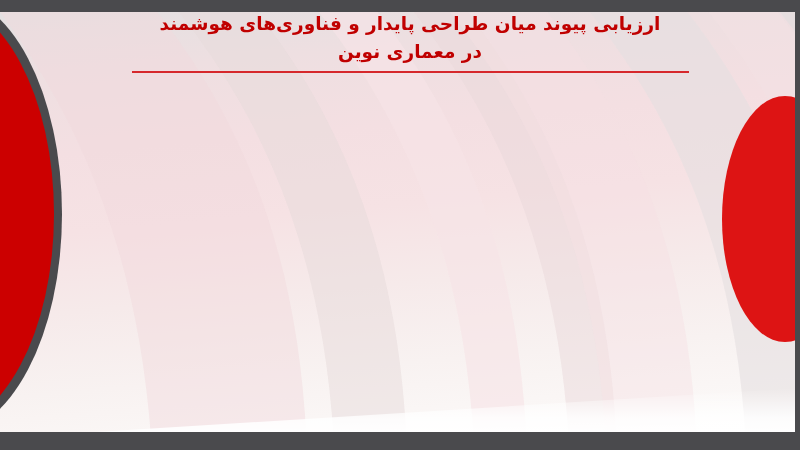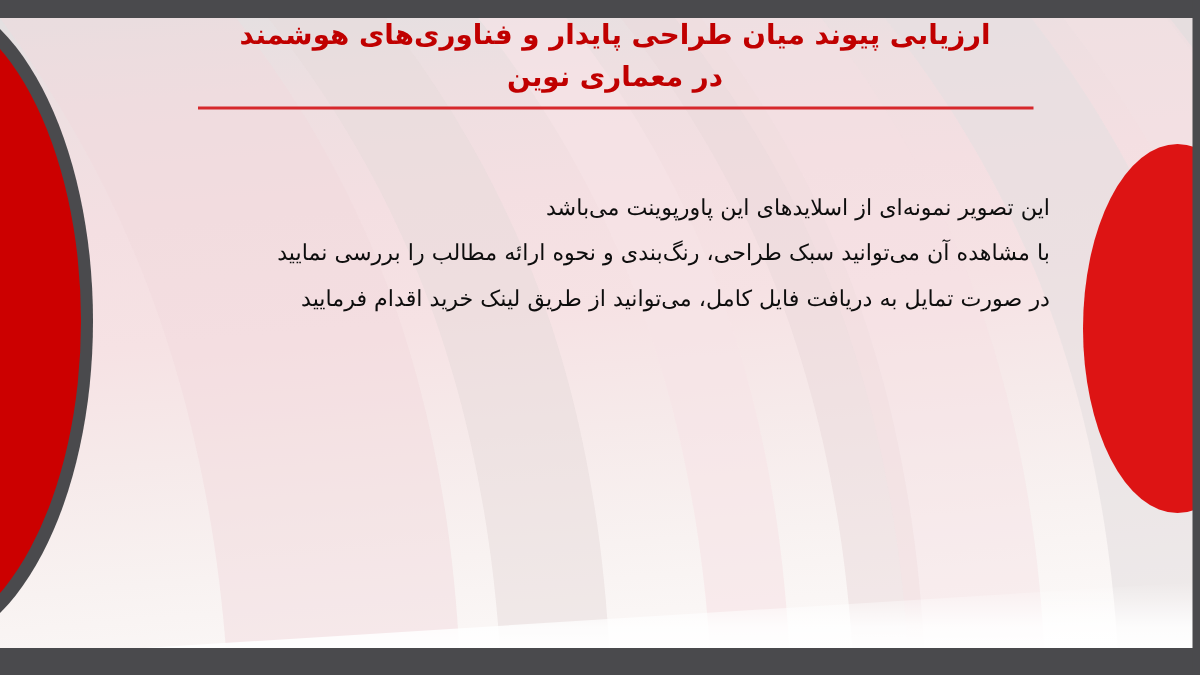--- a/index.html
+++ b/index.html
@@ -196,20 +196,15 @@
   <div class="frame-right"></div>
 
   <div class="content">
 
     <div class="title-block">
       <h1 class="slide-title">ارزیابی پیوند میان طراحی پایدار و فناوری‌های هوشمند
 در معماری نوین</h1>
       <div class="title-rule"></div>
     </div>
 
-    <div class="body-block">
-      <div class="body-line">این تصویر نمونه‌ای از اسلایدهای این پاورپوینت می‌باشد</div>
-      <div class="body-line">با مشاهده آن می‌توانید سبک طراحی، رنگ‌بندی و نحوه ارائه مطالب را بررسی نمایید</div>
-      <div class="body-line">در صورت تمایل به دریافت فایل کامل، می‌توانید از طریق لینک خرید اقدام فرمایید</div>
-    </div>
 
   </div>
 </div>
 
 </body></html>

